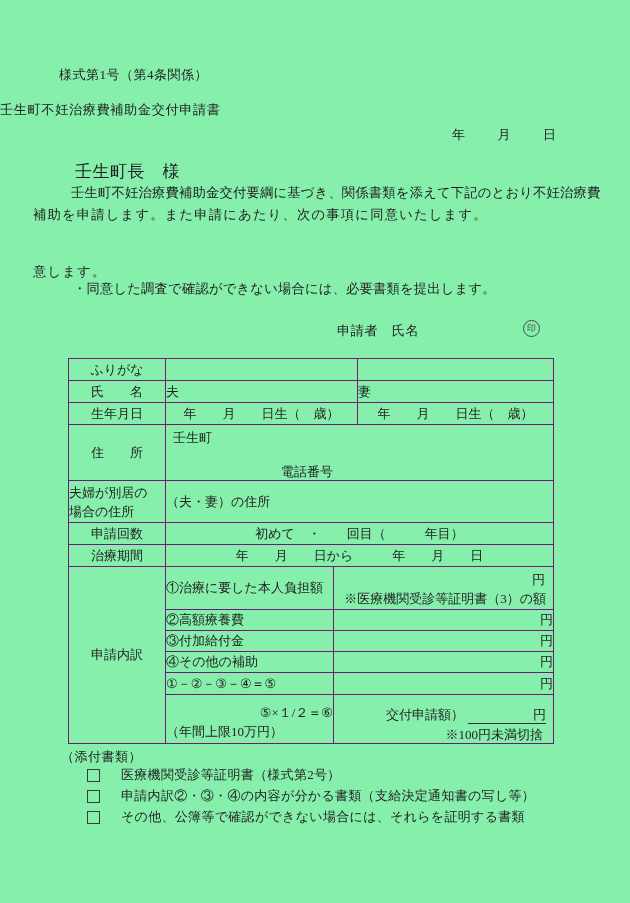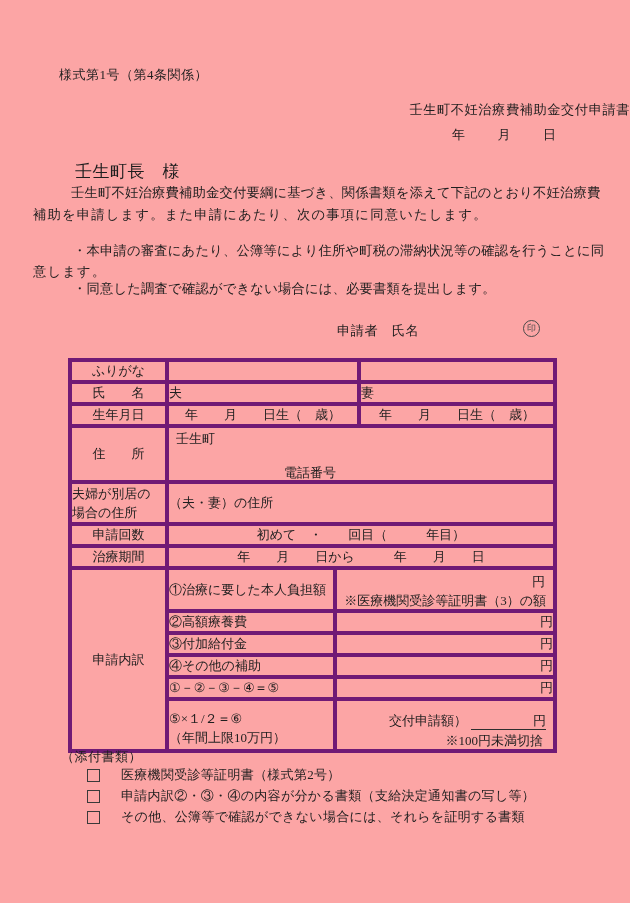--- a/index.html
+++ b/index.html
@@ -1,26 +1,26 @@
 <!DOCTYPE html>
 <html><head>
 <meta charset="utf-8">
 <style>
   html,body{margin:0;padding:0;background:#e8e8e8;}
   .page{
     position:relative;
     width:630px;height:903px;
-    background:#fca5a5;
+    background:#86efac;
     font-family:"Liberation Serif","DejaVu Serif",serif;
     color:#1e1e1e;
     overflow:hidden;
   }
   .abs{position:absolute;white-space:nowrap;}
   .form-number{left:59px;top:66px;font-size:13px;letter-spacing:.5px;}
-  .doc-title{left:0;top:101px;width:630px;text-align:right;font-size:13.2px;letter-spacing:.6px;}
+  .doc-title{left:0;top:101px;width:630px;text-align:left;font-size:13.2px;letter-spacing:.6px;}
   .date-row{left:452px;top:126px;width:104px;display:flex;justify-content:space-between;font-size:13px;}
   .addressee{left:75px;top:160px;font-size:17px;letter-spacing:.5px;}
   .body-line{font-size:13.3px;letter-spacing:.2px;}
   .ls-wide{letter-spacing:1.2px;}
   .intro-l1{left:71px;top:184px;}
   .intro-l2{left:33px;top:206px;}
   .consent-l1{left:73px;top:242px;}
   .consent-l2{left:33px;top:263px;}
   .consent-l3{left:73px;top:280px;}
   .applicant-line{left:337px;top:322px;font-size:13.2px;letter-spacing:.5px;}
@@ -29,41 +29,41 @@
     border:1px solid #4a4a4a;border-radius:50%;
     font-size:9px;line-height:15px;text-align:center;color:#4a4a4a;
   }
   
   table.application{
     position:absolute;left:68px;top:358px;
     border-collapse:collapse;table-layout:fixed;width:485px;
     font-size:13px;color:#1e1e1e;
   }
   table.application td{
-    border:4px solid #701a75;
+    border:1px solid #701a75;
     padding:0;vertical-align:middle;overflow:hidden;
   }
   .r22{height:22px;}.r21{height:21px;}.r56{height:56px;}
   .r42{height:42px;}.r43{height:43px;}.r47{height:47px;}
   td.lbl{text-align:center;}
   td.val{padding-left:6px;}
   td.center{text-align:center;}
   td.top{vertical-align:top;}
   .pad-top2{padding-top:2px;}
   td.sep-lbl{padding-left:9px;vertical-align:top;line-height:19px;padding-top:2px;text-align:left;}
   .address-cell{vertical-align:top;margin-left:10px;}
   .address-cell .town{padding:3px 0 0 7px;line-height:15px;}
   .address-cell .phone{margin-top:19px;padding-left:115px;line-height:15px;}
   td.item-lbl{padding-left:5px;}
   td.amount{text-align:right;padding-right:8px;}
   td.amount-2line{vertical-align:top;}
   .amt-line{text-align:right;padding:3px 8px 0 0;line-height:16px;}
   .note-line{text-align:right;padding:3px 7px 0 0;line-height:16px;}
   td.calc-lbl{vertical-align:top;padding-left:5px;}
-  .calc-l1{padding-top:5px;line-height:17px;}
+  .calc-l1{padding-top:5px;line-height:17px;text-align:right;}
   .calc-l2{padding-top:2px;line-height:17px;}
   td.grant-cell{vertical-align:top;}
   .grant-line{display:flex;align-items:flex-end;margin-top:11px;padding-left:4px;margin-left:48px;}
   .grant-fill{flex:1;margin:0 7px 0 4px;border-bottom:1px solid #2e2e2e;text-align:right;line-height:16px;}
   .round-note{text-align:right;padding:3px 10px 0 0;line-height:16px;}
   
   .attach-heading{left:61px;top:748px;font-size:13px;letter-spacing:.5px;}
   .attach-item{left:87px;font-size:13px;letter-spacing:.3px;display:flex;align-items:center;}
   .attach-item .box{
     display:inline-block;width:11px;height:11px;
@@ -84,21 +84,20 @@
     <span>年</span>
     <span>月</span>
     <span>日</span>
   </div>
 
   <div class="abs addressee">壬生町長　様</div>
 
   <div class="abs body-line ls-wide intro-l2">補助を申請します。また申請にあたり、次の事項に同意いたします。</div>
   <div class="abs body-line intro-l1">壬生町不妊治療費補助金交付要綱に基づき、関係書類を添えて下記のとおり不妊治療費</div>
 
-  <div class="abs body-line consent-l1">・本申請の審査にあたり、公簿等により住所や町税の滞納状況等の確認を行うことに同</div>
   <div class="abs body-line ls-wide consent-l2">意します。</div>
   <div class="abs body-line consent-l3">・同意した調査で確認ができない場合には、必要書類を提出します。</div>
 
   <div class="abs applicant-line">申請者　氏名</div>
   <div class="abs seal">印</div>
 
   <table class="application">
     <colgroup>
       <col style="width:97px">
         <col style="width:168px">

